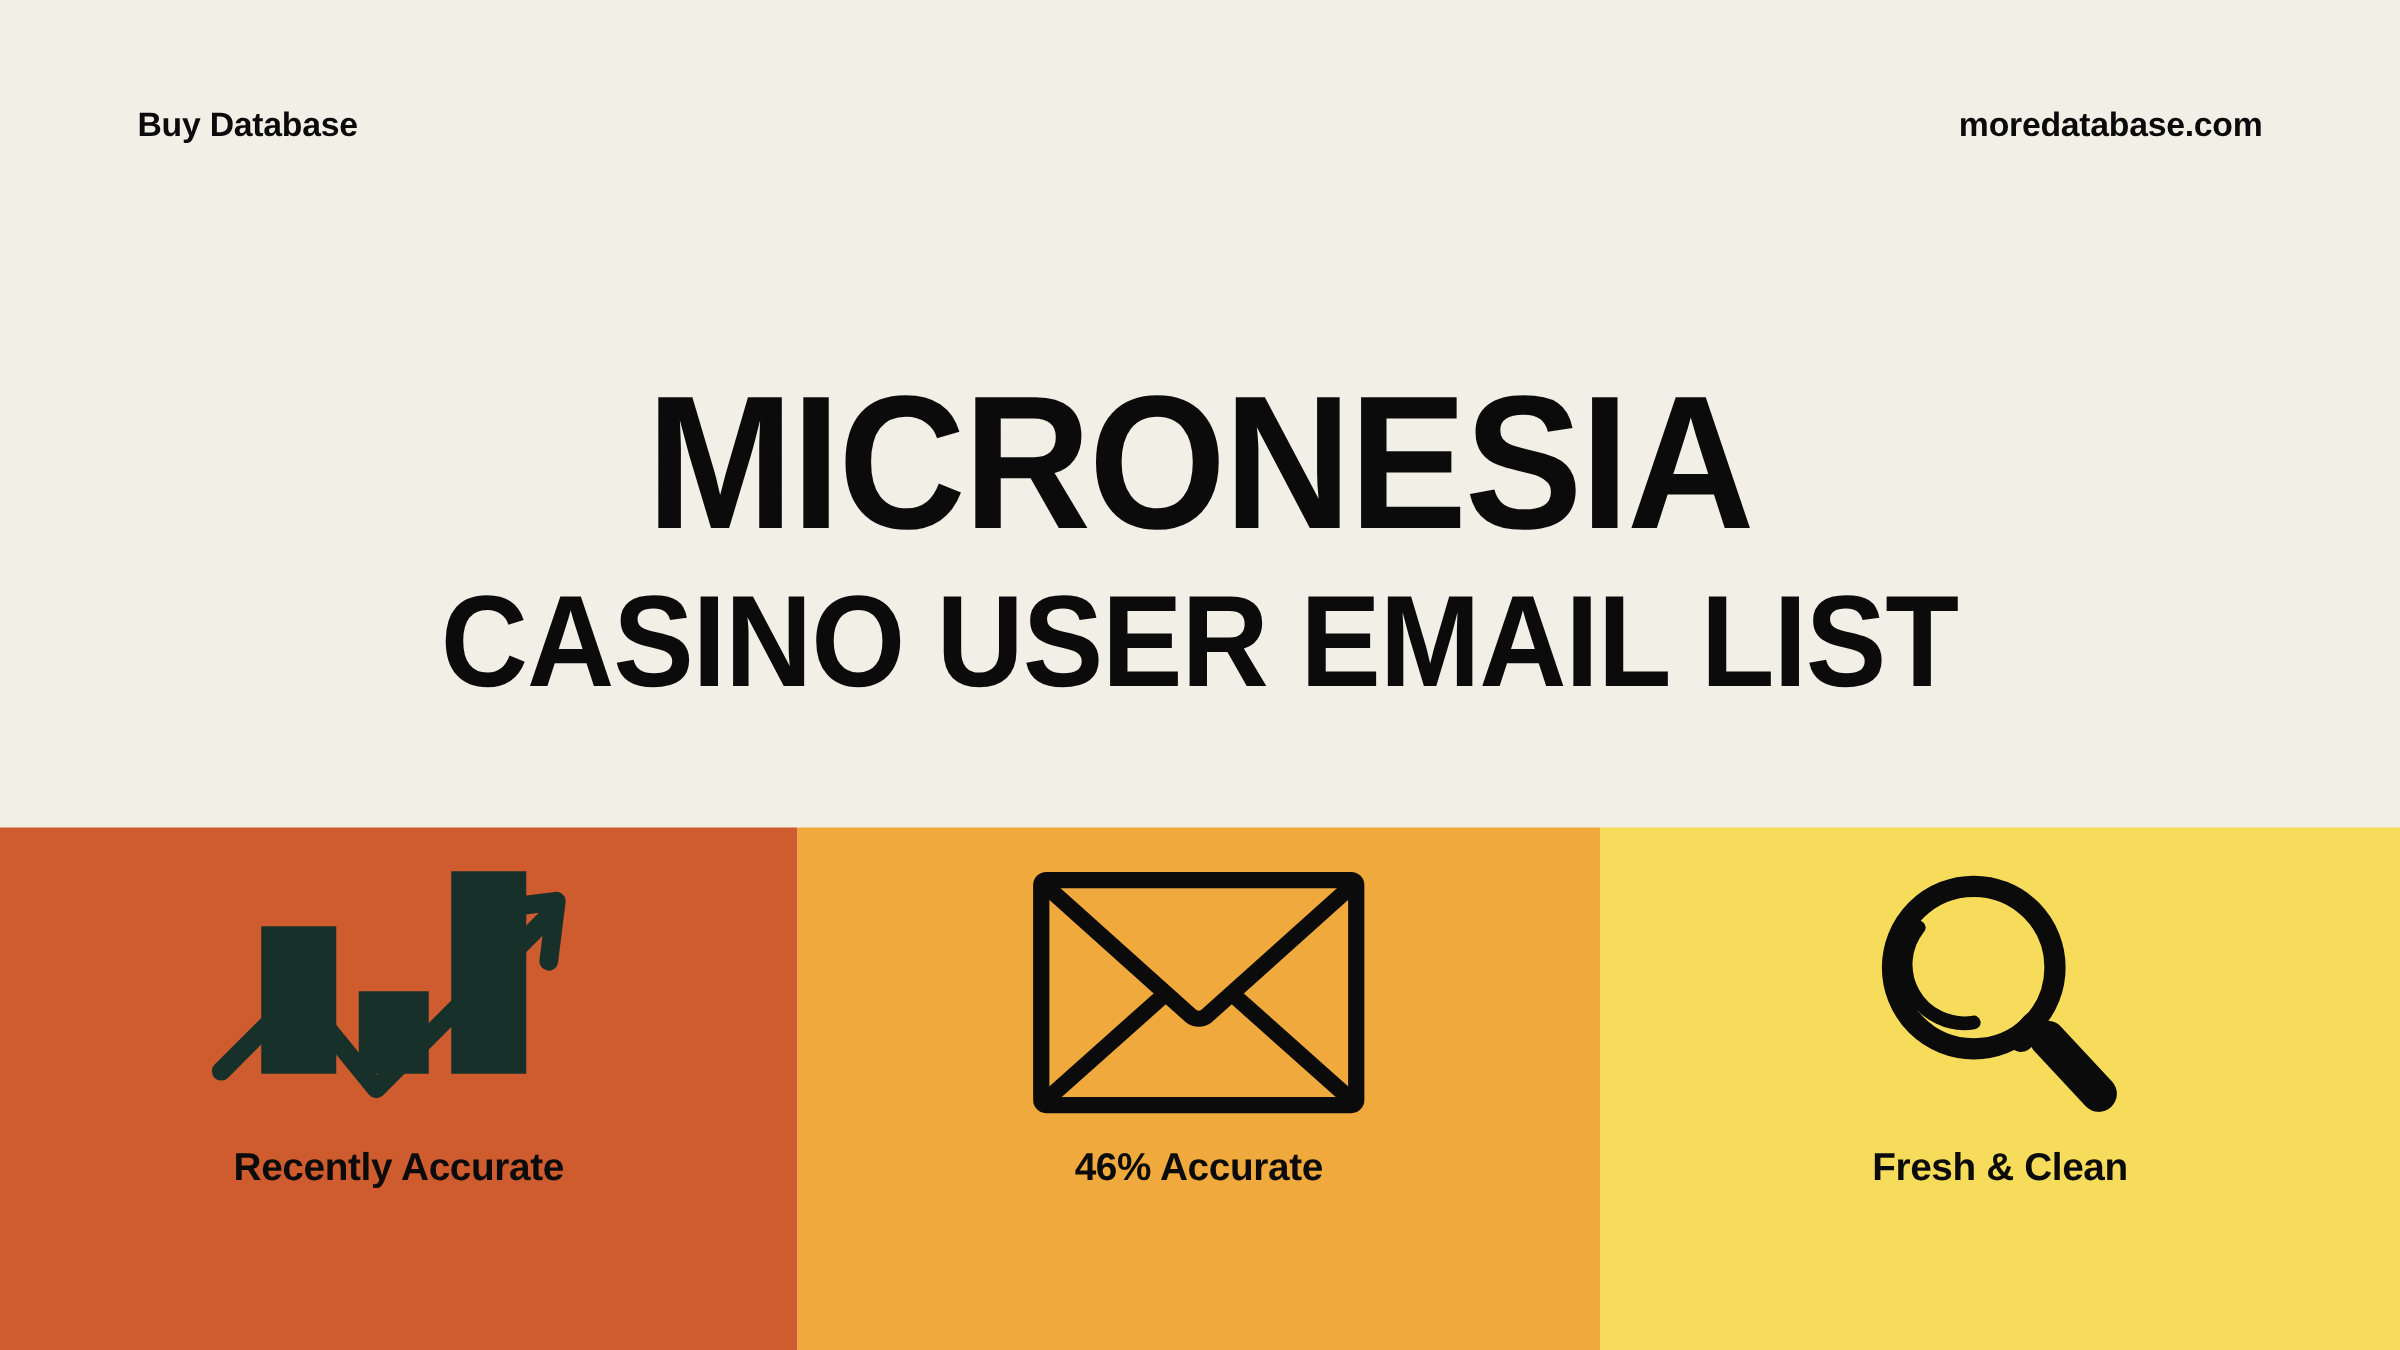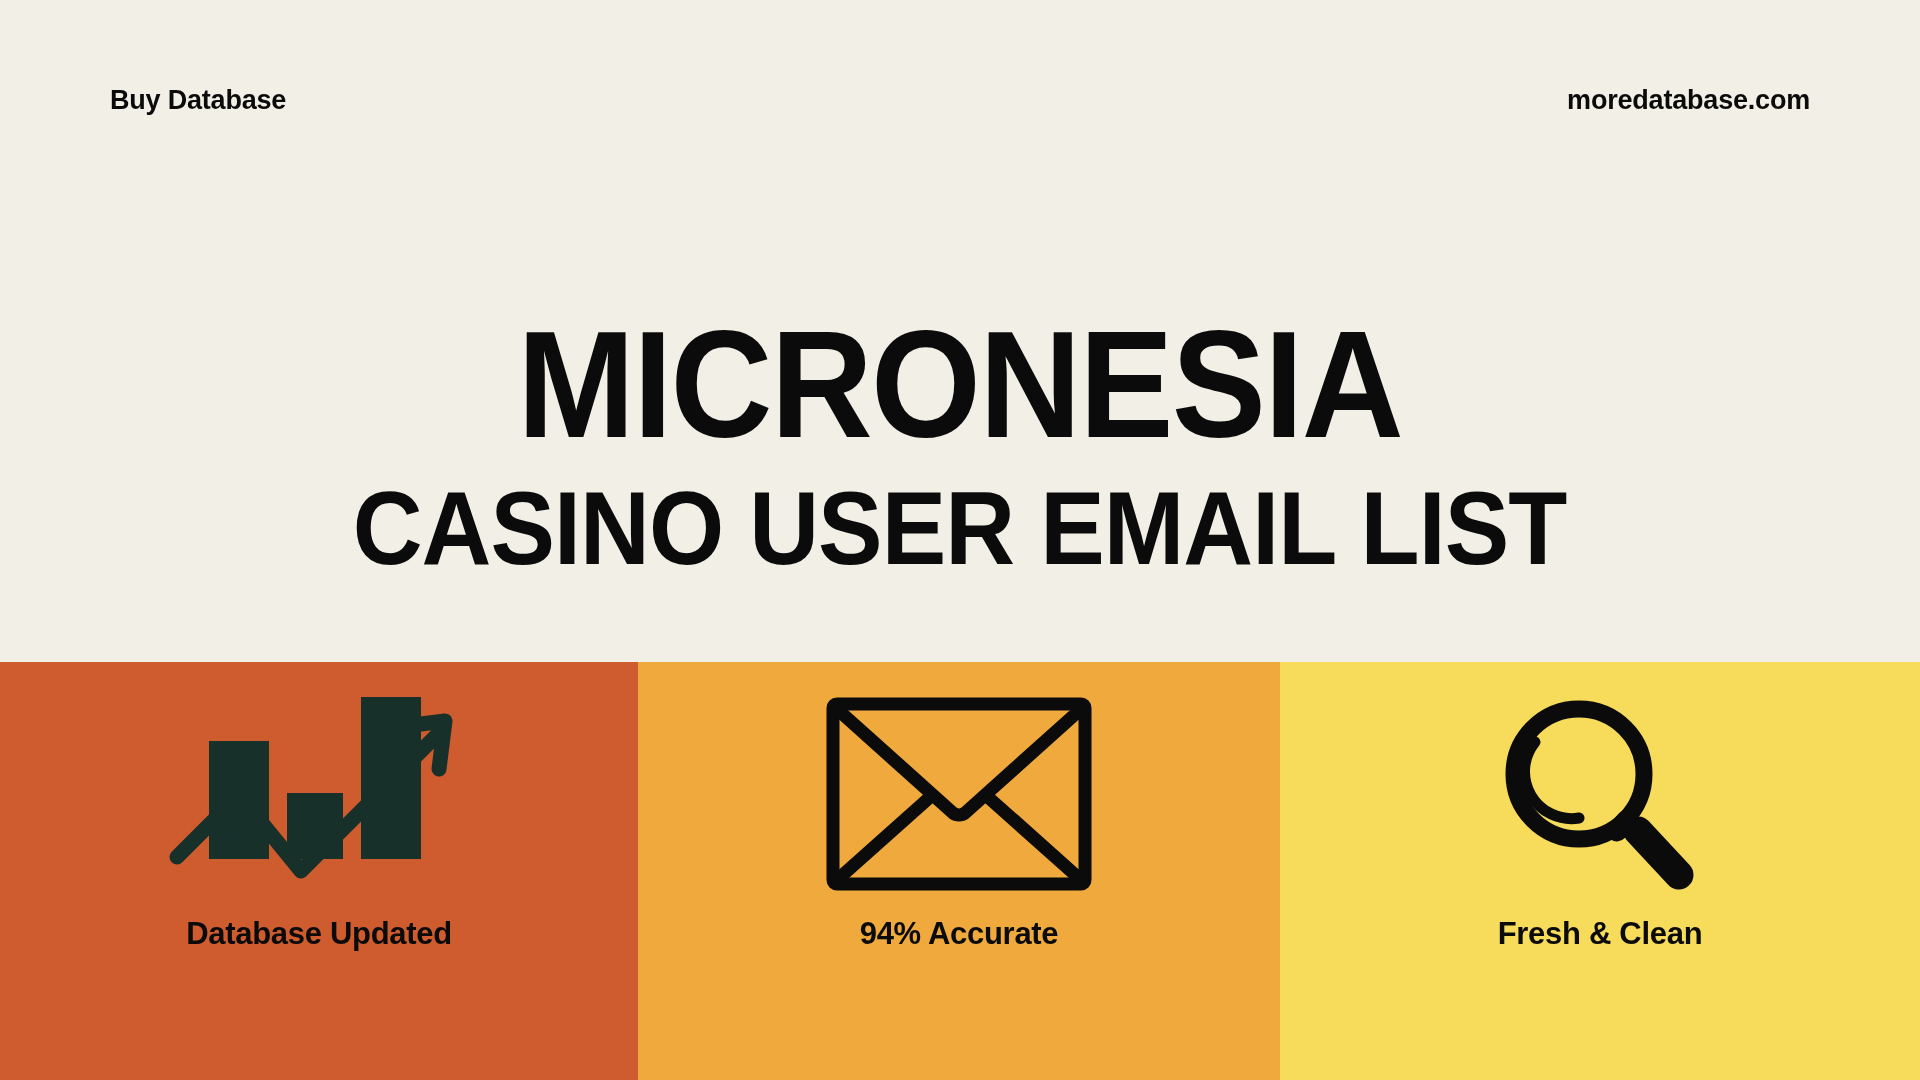--- a/index.html
+++ b/index.html
@@ -43,21 +43,21 @@
     font-size:27px;
     font-weight:bold;
     color:#0B0B0B;
     letter-spacing:-0.2px;
     white-space:nowrap;
   }
 
   
   .hero {
     position:absolute;
-    top:214px; left:0;
+    top:200px; left:0;
     width:1920px;
     height:462px;
     display:flex;
     flex-direction:column;
     align-items:center;
     justify-content:center;
   }
 
   .hero-title {
     font-size:152px;
@@ -145,33 +145,33 @@
         <svg width="300" height="210" viewBox="0 0 300 210" aria-hidden="true">
 
           <rect x="40" y="52" width="60" height="118" fill="#17302A"></rect>
           <rect x="118" y="104" width="56" height="66" fill="#17302A"></rect>
           <rect x="192" y="8" width="60" height="162" fill="#17302A"></rect>
 
           <path d="M 8 168 L 70 106 L 132 182 L 272 42" fill="none" stroke="#17302A" stroke-width="15" stroke-linecap="round" stroke-linejoin="round"></path>
           <path d="M 228 38 L 276 32 L 270 80" fill="none" stroke="#17302A" stroke-width="15" stroke-linecap="round" stroke-linejoin="round"></path>
         </svg>
       </div>
-      <div class="panel-label">Database Updated</div>
+      <div class="panel-label">Recently Accurate</div>
     </div>
 
     <div class="panel panel-2">
       <div class="panel-icon">
         <svg width="268" height="196" viewBox="0 0 268 196" aria-hidden="true">
           <rect x="8" y="8" width="252" height="180" rx="4" fill="none" stroke="#0B0B0B" stroke-width="13"></rect>
           <path d="M 12 13 L 128 117 a 10 10 0 0 0 12 0 L 256 13" fill="none" stroke="#0B0B0B" stroke-width="13" stroke-linecap="round" stroke-linejoin="round"></path>
           <path d="M 12 184 L 104 102" fill="none" stroke="#0B0B0B" stroke-width="13" stroke-linecap="round"></path>
           <path d="M 256 184 L 164 102" fill="none" stroke="#0B0B0B" stroke-width="13" stroke-linecap="round"></path>
         </svg>
       </div>
-      <div class="panel-label">94% Accurate</div>
+      <div class="panel-label">46% Accurate</div>
     </div>
 
     <div class="panel panel-3">
       <div class="panel-icon">
         <svg width="210" height="208" viewBox="0 0 210 208" aria-hidden="true">
 
           <circle cx="84" cy="84" r="65" fill="none" stroke="#0B0B0B" stroke-width="17"></circle>
 
           <path d="M 40 52 A 47 47 0 0 0 84 128" fill="none" stroke="#0B0B0B" stroke-width="11" stroke-linecap="round"></path>
 

